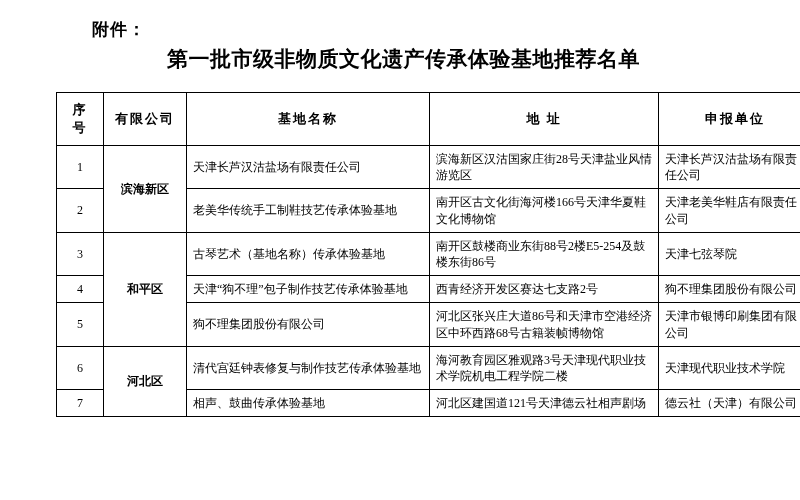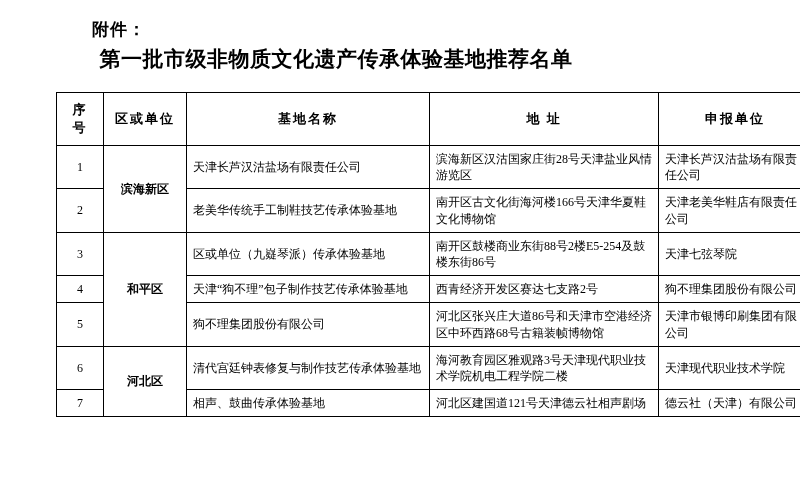--- a/index.html
+++ b/index.html
@@ -12,36 +12,35 @@
     height: 500px;
     overflow: hidden;
     font-family: "Liberation Serif", "DejaVu Serif", serif;
     color: #000000;
   }
   .page {
     position: relative;
     width: 640px;
     height: 500px;
     background: #ffffff;
-    padding-left: 32px;
   }
   .attachment-label {
     position: absolute;
     left: 92px;
     top: 18px;
     font-size: 17px;
     font-weight: bold;
     letter-spacing: 1px;
   }
   .doc-title {
     position: absolute;
     left: 0;
     right: 0;
     top: 45px;
-    text-align: center;
+    text-align: right;
     font-size: 21px;
     font-weight: bold;
     letter-spacing: 0.5px;
   }
   .table-wrap {
     position: absolute;
     left: 56px;
     top: 92px;
     width: 690px;
   }
@@ -89,21 +88,21 @@
   <div class="doc-title">第一批市级非物质文化遗产传承体验基地推荐名单</div>
 
   <div class="table-wrap">
     <table class="listing">
       <thead>
         <tr>
           <th class="col-seq seq-head">
             <span>序</span>
             <span>号</span>
           </th>
-          <th class="col-unit">区或单位</th>
+          <th class="col-unit">有限公司</th>
           <th class="col-base">基地名称</th>
           <th class="col-addr">地  址</th>
           <th class="col-apply">申报单位</th>
         </tr>
       </thead>
       <tbody>
         <tr>
           <td class="col-seq center">1</td>
           <td class="col-unit center" rowspan="2">滨海新区</td>
           <td class="col-base cell-pad">天津长芦汉沽盐场有限责任公司</td>
@@ -113,21 +112,21 @@
         <tr>
           <td class="col-seq center">2</td>
 
           <td class="col-base cell-pad">老美华传统手工制鞋技艺传承体验基地</td>
           <td class="col-addr">南开区古文化街海河楼166号天津华夏鞋文化博物馆</td>
           <td class="col-apply">天津老美华鞋店有限责任公司</td>
         </tr>
         <tr>
           <td class="col-seq center">3</td>
           <td class="col-unit center" rowspan="3">和平区</td>
-          <td class="col-base cell-pad">区或单位（九嶷琴派）传承体验基地</td>
+          <td class="col-base cell-pad">古琴艺术（基地名称）传承体验基地</td>
           <td class="col-addr">南开区鼓楼商业东街88号2楼E5-254及鼓楼东街86号</td>
           <td class="col-apply">天津七弦琴院</td>
         </tr>
         <tr>
           <td class="col-seq center">4</td>
 
           <td class="col-base cell-pad">天津“狗不理”包子制作技艺传承体验基地</td>
           <td class="col-addr">西青经济开发区赛达七支路2号</td>
           <td class="col-apply">狗不理集团股份有限公司</td>
         </tr>

